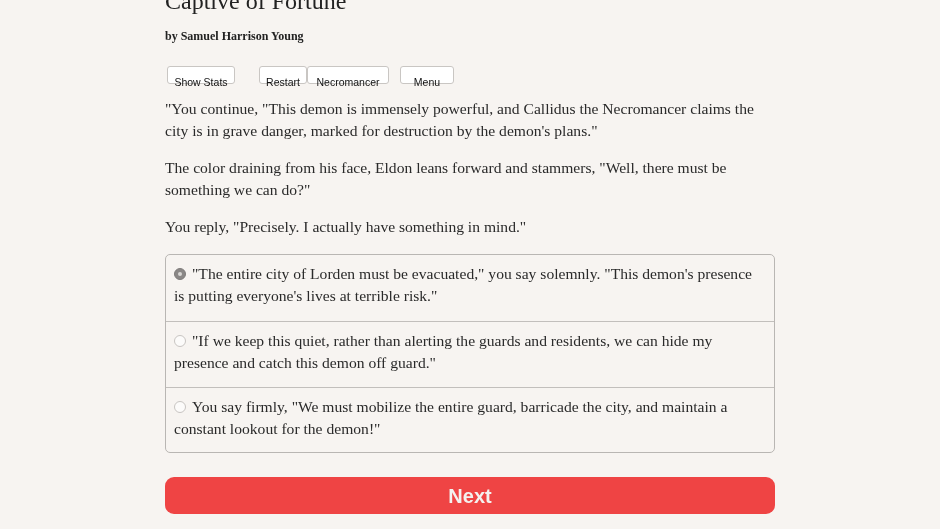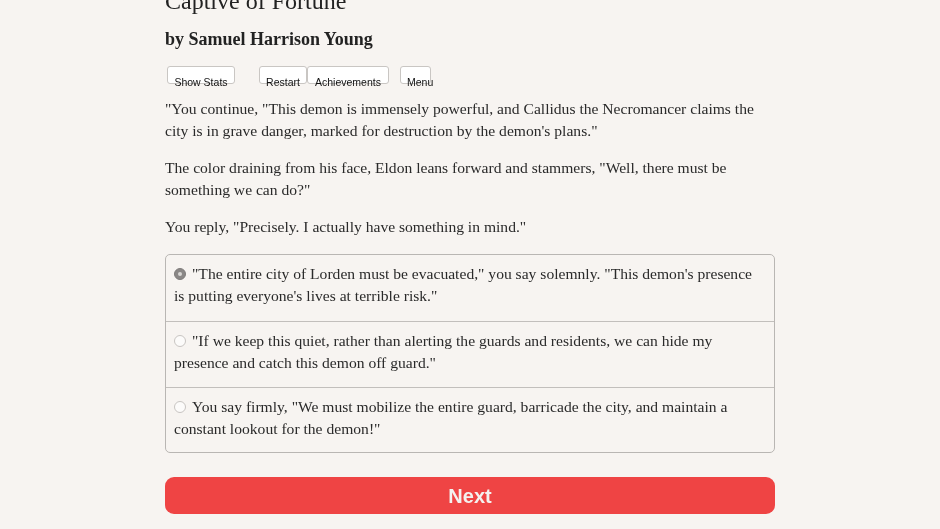--- a/index.html
+++ b/index.html
@@ -28,21 +28,21 @@
     font-size: 24px;
     font-weight: normal;
     margin: 0;
     white-space: nowrap;
     color: #222;
   }
   .author {
     position: absolute;
     left: 0;
     top: 29px;
-    font-size: 18px;
+    font-size: 12px;
     margin: 0;
     white-space: nowrap;
     color: #222;
   }
   .toolbar {
     position: absolute;
     left: 2px;
     top: 66px;
     display: flex;
     gap: 0;
@@ -56,21 +56,21 @@
     border-radius: 3px;
     height: 16px;
     padding: 8px 6px;
     line-height: 14px;
     box-sizing: border-box;
     cursor: pointer;
   }
   .tbtn.b1 { position: absolute; left: 0; width: 68px; }
   .tbtn.b2 { position: absolute; left: 92px; width: 48px; }
   .tbtn.b3 { position: absolute; left: 140px; width: 82px; }
-  .tbtn.b4 { position: absolute; left: 233px; width: 31px; }
+  .tbtn.b4 { position: absolute; left: 233px; width: 54px; }
   .para {
     position: absolute;
     left: 0;
     width: 615px;
     font-size: 15.6px;
     line-height: 22px;
     margin: 0;
     color: #2a2a2a;
   }
   .p1 { top: 98px; }
@@ -151,21 +151,21 @@
 </head>
 <body>
 
 <div class="container">
   <h1 class="title">Captive of Fortune</h1>
   <h2 class="author">by Samuel Harrison Young</h2>
 
   <div class="toolbar">
     <button class="tbtn b1">Show Stats</button>
     <button class="tbtn b2">Restart</button>
-    <button class="tbtn b3">Achievements</button>
+    <button class="tbtn b3">Necromancer</button>
     <button class="tbtn b4">Menu</button>
   </div>
 
   <p class="para p1">"You continue, "This demon is immensely powerful, and Callidus the Necromancer claims the city is in grave danger, marked for destruction by the demon's plans."</p>
   <p class="para p2">The color draining from his face, Eldon leans forward and stammers, "Well, there must be something we can do?"</p>
   <p class="para p3">You reply, "Precisely. I actually have something in mind."</p>
 
   <div class="choices">
     <label class="choice c1">
       <span class="radio on"></span><span>"The entire city of Lorden must be evacuated," you say solemnly. "This demon's presence is putting everyone's lives at terrible risk."</span>

